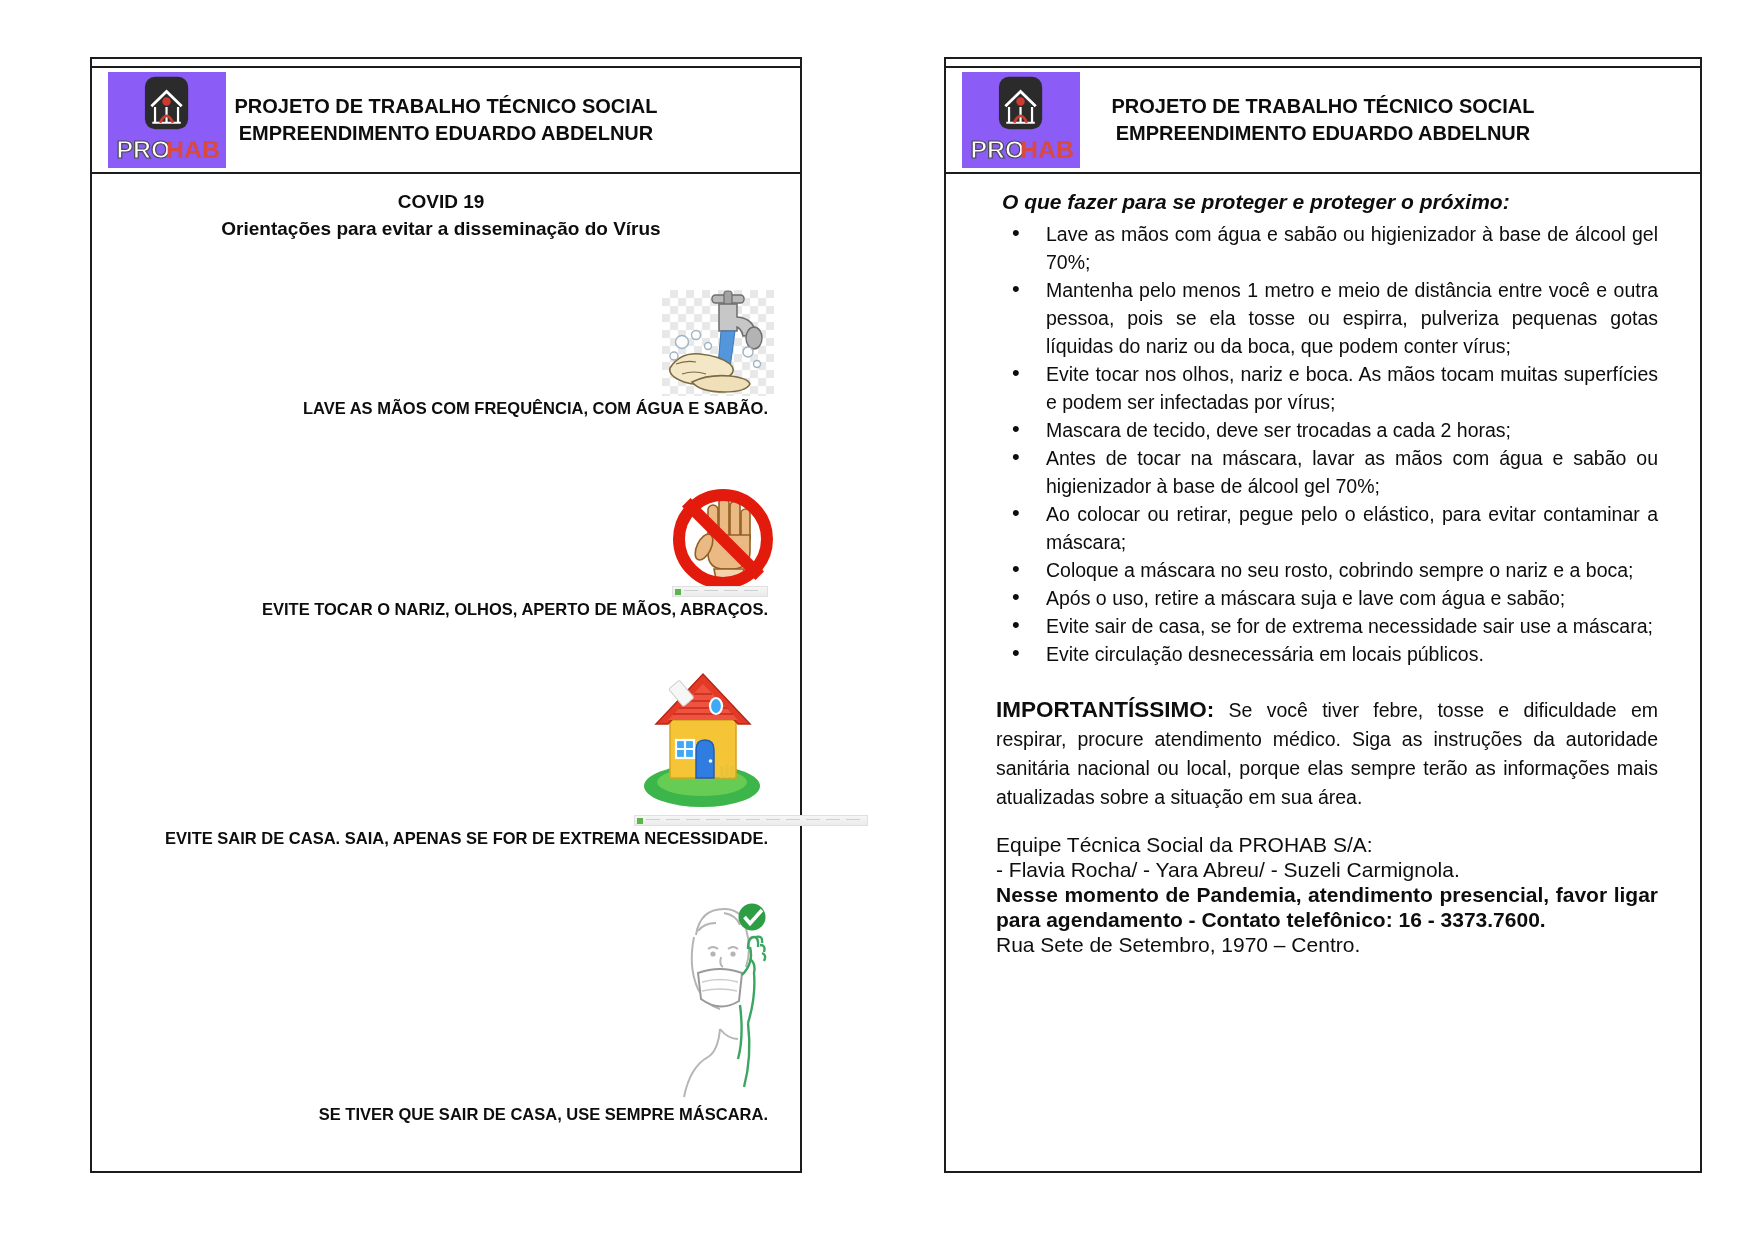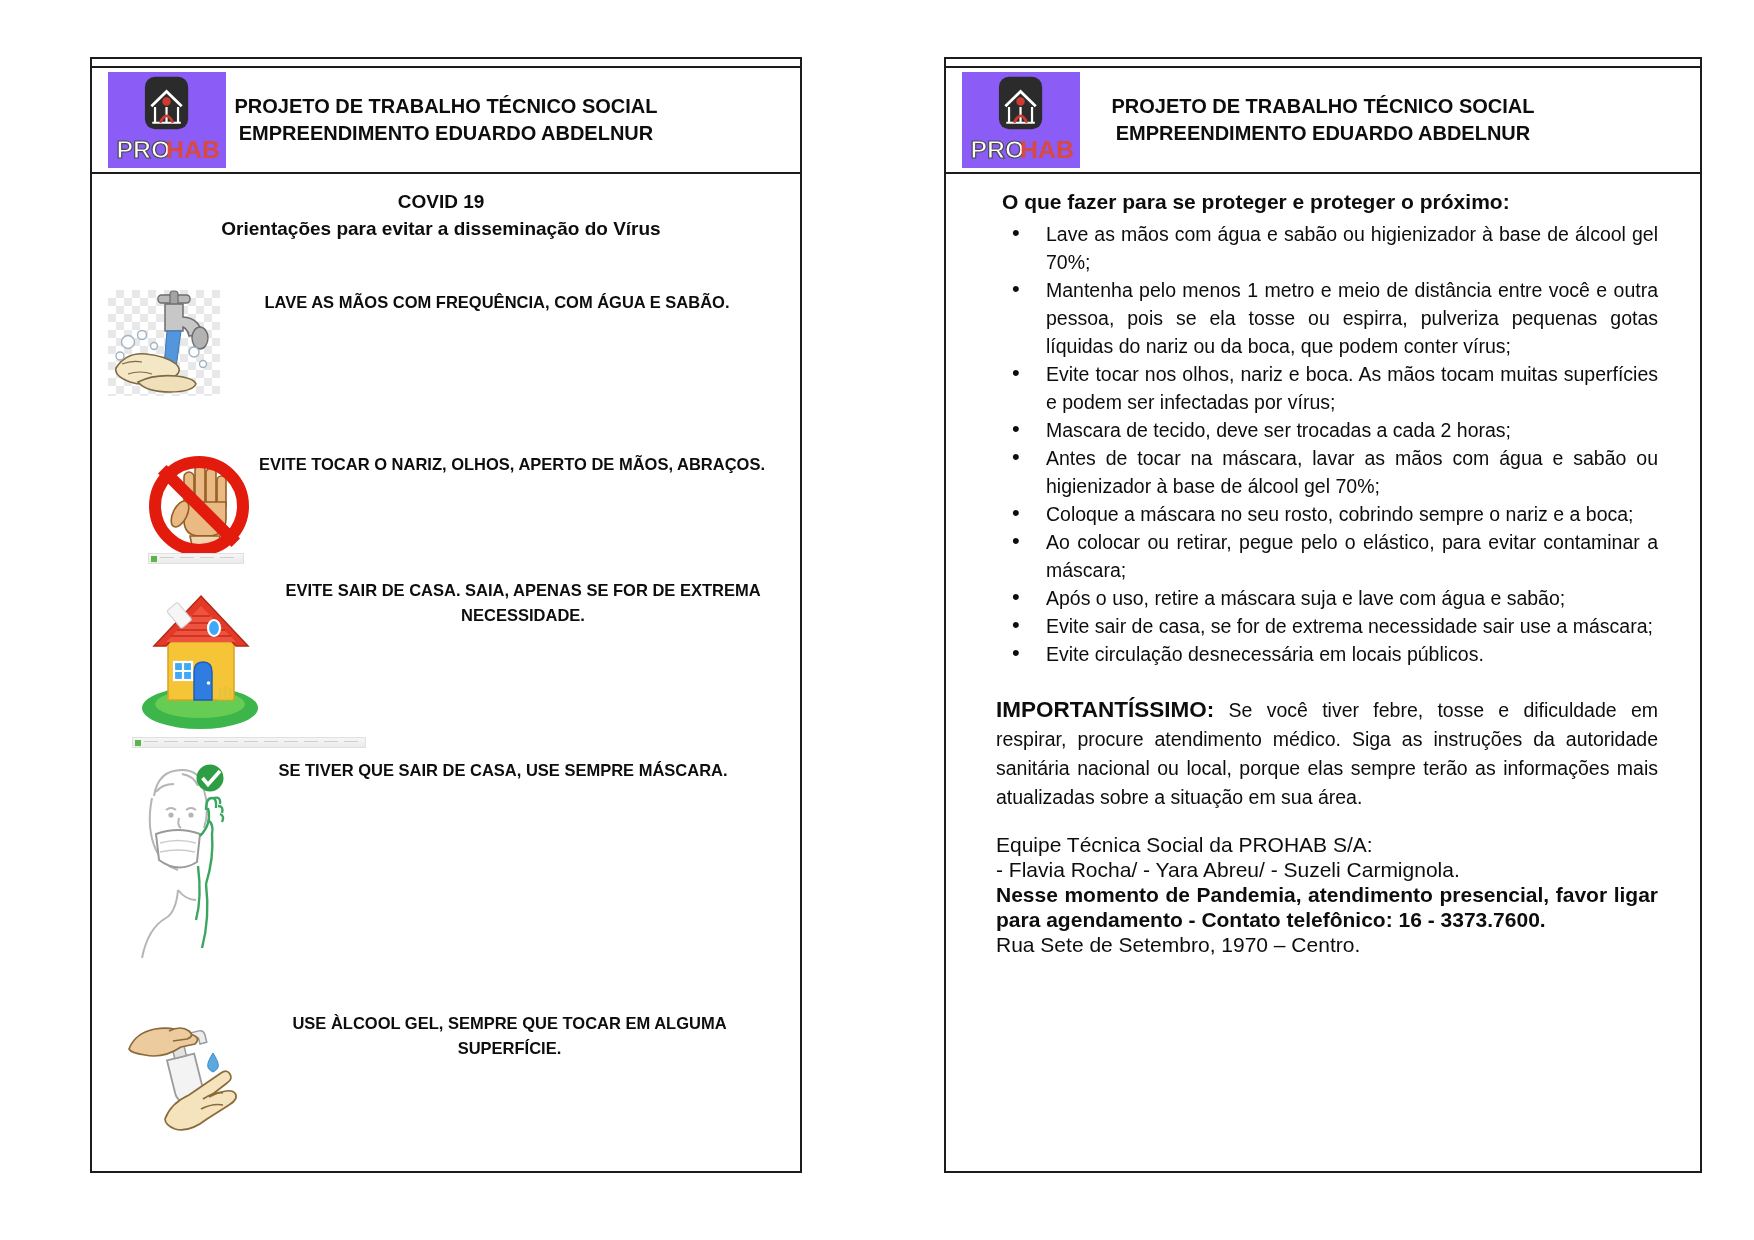--- a/index.html
+++ b/index.html
@@ -15,21 +15,21 @@
   .topstrip{height:7px;border-bottom:2px solid #1c1c1c;}
   
   .hdr{position:relative;height:104px;border-bottom:2px solid #1c1c1c;}
   .logo-box{position:absolute;left:16px;top:4px;width:118px;height:96px;
     background:#8b5cf6;display:flex;align-items:center;justify-content:center;}
   .hdr-title{position:absolute;left:0;right:0;top:0;bottom:0;display:flex;flex-direction:column;
     justify-content:center;text-align:center;font-weight:bold;font-size:20px;line-height:27px;}
   
   .lbody{padding:14px 26px 0 16px;box-sizing:border-box;}
   .l-title,.l-subtitle{text-align:center;font-weight:bold;font-size:19px;line-height:27px;}
-  .g-item{display:flex;}
+  .g-item{display:flex;align-items:flex-end;flex-direction:column;}
   .g-icon{flex:none;position:relative;}
   .g-caption{flex:1;text-align:center;font-weight:bold;font-size:16.5px;line-height:25px;padding:0 6px;}
   .r1{margin-top:48px;}  .r1 .g-icon{width:112px;height:106px;}
   .r1 .g-caption{margin-bottom:8px;}
   .r2{margin-top:56px;}  .r2 .g-icon{width:102px;height:112px;margin-left:40px;}
   .r2 .g-caption{margin-bottom:20px;}
   .r3{margin-top:14px;}  .r3 .g-icon{width:140px;height:170px;margin-left:24px;}
   .r3 .g-caption{margin-bottom:36px;}
   .r4{margin-top:10px;}  .r4 .g-icon{width:100px;height:205px;margin-left:24px;}
   .r4 .g-caption{margin-bottom:72px;}
@@ -39,21 +39,21 @@
     background-size:16px 16px;}
   .wm{position:absolute;bottom:0;left:0;height:11px;background:linear-gradient(#f6f6f6,#ebebeb);
     border:1px solid #e0e0e0;box-sizing:border-box;}
   .wm::before{content:"";position:absolute;left:2px;top:2px;width:6px;height:6px;background:#5cb548;}
   .wm::after{content:"";position:absolute;left:11px;top:3px;right:6px;height:1px;
     background:repeating-linear-gradient(90deg,#cfcfcf 0 14px,transparent 14px 20px);}
   .wm-2{width:96px;}
   .wm-3{width:234px;}
   
   .rbody{padding:12px 42px 0 50px;font-size:19.5px;line-height:28px;box-sizing:border-box;}
-  .r-heading{font-weight:bold;font-size:21px;line-height:32px;padding-left:6px;margin-bottom:2px;}
+  .r-heading{font-weight:bold;font-size:21px;line-height:32px;padding-left:6px;margin-bottom:2px;font-style:italic;}
   ul.blist{list-style:none;margin:0;padding:0;text-align:justify;}
   ul.blist li{position:relative;padding-left:50px;}
   ul.blist li::before{content:"\2022";position:absolute;left:16px;top:-1px;font-size:22px;}
   .imp{margin-top:27px;text-align:justify;line-height:29px;}
   .imp-label{font-weight:bold;font-size:22.5px;}
   .foot{font-size:21px;line-height:25px;}
   .foot-bold{font-weight:bold;text-align:justify;}
   svg{display:block;}
 </style>
 </head>
@@ -231,22 +231,22 @@
 
   <div class="rbody">
     <div class="r-heading">O que fazer para se proteger e proteger o próximo:</div>
 
     <ul class="blist">
       <li>Lave as mãos com água e sabão ou higienizador à base de álcool gel 70%;</li>
       <li>Mantenha pelo menos 1 metro e meio de distância entre você e outra pessoa, pois se ela tosse ou espirra, pulveriza pequenas gotas líquidas do nariz ou da boca, que podem conter vírus;</li>
       <li>Evite tocar nos olhos, nariz e boca. As mãos tocam muitas superfícies e podem ser infectadas por vírus;</li>
       <li>Mascara de tecido, deve ser trocadas a cada 2 horas;</li>
       <li>Antes de tocar na máscara, lavar as mãos com água e sabão ou higienizador à base de álcool gel 70%;</li>
+      <li>Ao colocar ou retirar, pegue pelo o elástico, para evitar contaminar a máscara;</li>
       <li>Coloque a máscara no seu rosto, cobrindo sempre o nariz e a boca;</li>
-      <li>Ao colocar ou retirar, pegue pelo o elástico, para evitar contaminar a máscara;</li>
       <li>Após o uso, retire a máscara suja e lave com água e sabão;</li>
       <li>Evite sair de casa, se for de extrema necessidade sair use a máscara;</li>
       <li>Evite circulação desnecessária em locais públicos.</li>
     </ul>
 
     <p class="imp"><span class="imp-label">IMPORTANTÍSSIMO:</span><span> Se você tiver febre, tosse e dificuldade em respirar, procure atendimento médico. Siga as instruções da autoridade sanitária nacional ou local, porque elas sempre terão as informações mais atualizadas sobre a situação em sua área.</span></p>
 
     <div class="foot">
       <div>Equipe Técnica Social da PROHAB S/A:</div>
       <div>- Flavia Rocha/ - Yara Abreu/ - Suzeli Carmignola.</div>

